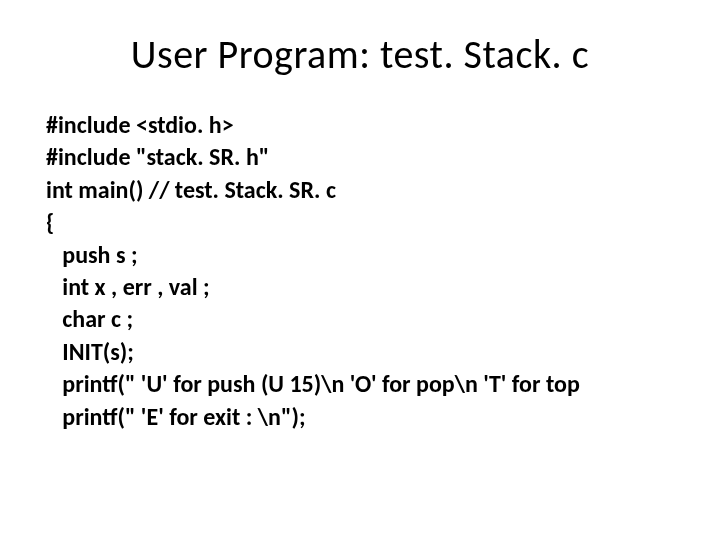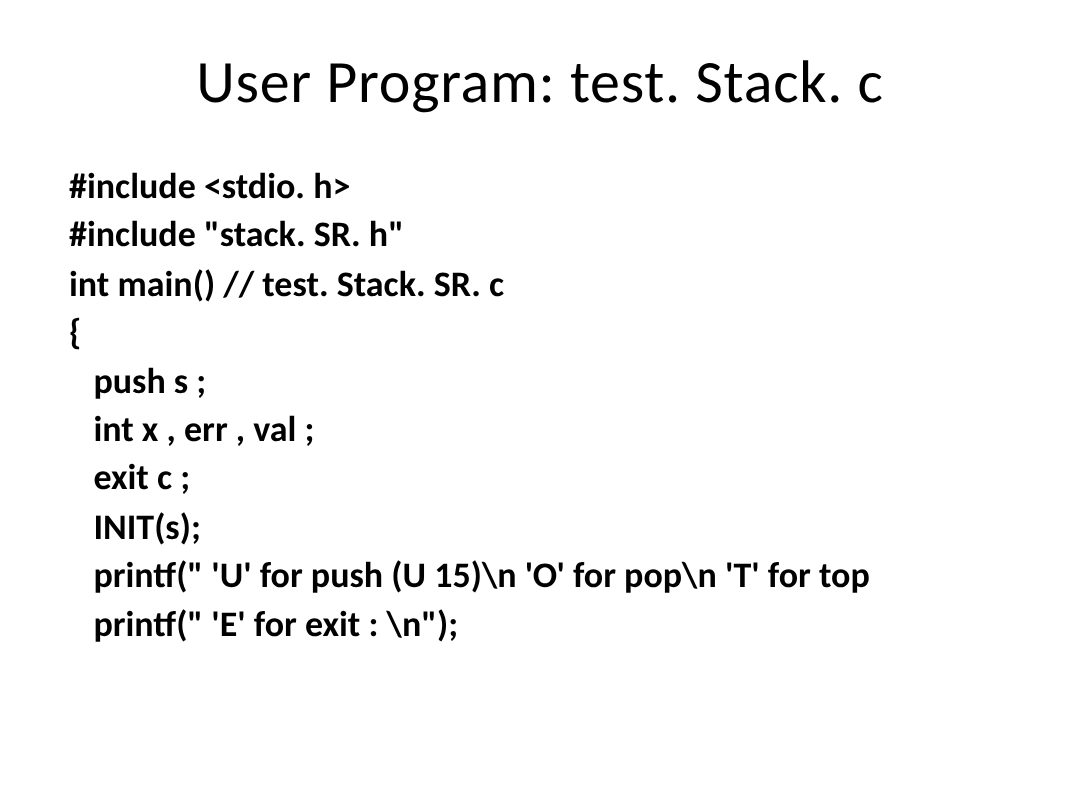--- a/index.html
+++ b/index.html
@@ -39,17 +39,17 @@
 <body>
 
 <div class="slide">
   <div class="title">User Program: test. Stack. c</div>
   <div class="code-block"><span>#include &lt;stdio. h&gt;</span>
 <span>#include "stack. SR. h"</span>
 <span>int main() // test. Stack. SR. c</span>
 <span>{</span>
 <span>   push s ;</span>
 <span>   int x , err , val ;</span>
-<span>   exit c ;</span>
+<span>   char c ;</span>
 <span>   INIT(s);</span>
 <span>   printf(" 'U' for push (U 15)\n 'O' for pop\n 'T' for top</span>
 <span>   printf(" 'E' for exit : \n");</span></div>
 </div>
 
 </body></html>

